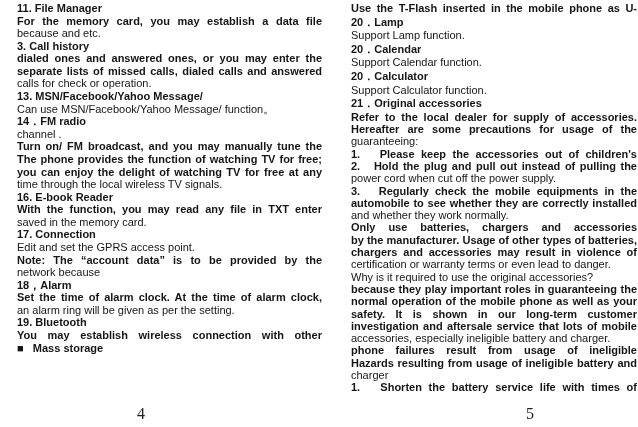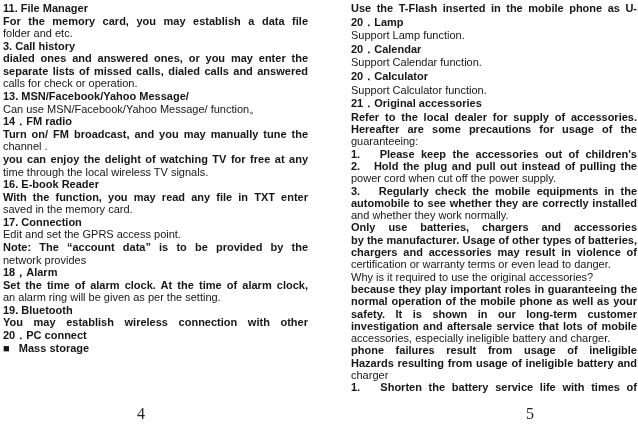--- a/index.html
+++ b/index.html
@@ -2,21 +2,21 @@
 <html><head>
 <meta charset="utf-8">
 <style>
   html,body{margin:0;padding:0;background:#ffffff;}
   body{width:638px;height:427px;overflow:hidden;}
   .sheet{
     position:relative;width:638px;height:427px;background:#ffffff;
     font-family:"Liberation Sans", sans-serif;color:#161616;
   }
   .page{position:absolute;top:2px;}
-  .page-left{left:3px;width:305px;}
+  .page-left{left:17px;width:305px;}
   .page-right{left:351px;width:286px;}
   .line{
     font-size:11px;
     line-height:12.58px;height:12.58px;
     overflow:hidden;white-space:normal;
     text-align:left;
   }
   .page-right .line{line-height:12.3px;height:12.3px;}
   .page-right .lines .line:nth-child(-n+8){line-height:13.6px;height:13.6px;}
   .line.b{font-weight:bold;}
@@ -31,45 +31,45 @@
 </style>
 </head>
 <body>
 
 <div class="sheet">
 
   <section class="page page-left">
     <div class="lines">
         <div class="line b">11. File Manager</div>
         <div class="line j">For the memory card, you may establish a data file</div>
-        <div class="line">folder and etc.</div>
+        <div class="line">because and etc.</div>
         <div class="line b">3. Call history</div>
         <div class="line j">dialed ones and answered ones, or you may enter the</div>
         <div class="line j">separate lists of missed calls, dialed calls and answered</div>
         <div class="line">calls for check or operation.</div>
         <div class="line b">13. MSN/Facebook/Yahoo Message/</div>
         <div class="line">Can use MSN/Facebook/Yahoo Message/ function。</div>
         <div class="line b">14．FM radio</div>
+        <div class="line">channel .</div>
         <div class="line j">Turn on/ FM broadcast, and you may manually tune the</div>
-        <div class="line">channel .</div>
+        <div class="line j">The phone provides the function of watching TV for free;</div>
         <div class="line j">you can enjoy the delight of watching TV for free at any</div>
         <div class="line">time through the local wireless TV signals.</div>
         <div class="line b">16. E-book Reader</div>
         <div class="line j">With the function, you may read any file in TXT enter</div>
         <div class="line">saved in the memory card.</div>
         <div class="line b">17. Connection</div>
         <div class="line">Edit and set the GPRS access point.</div>
         <div class="line j">Note: The “account data” is to be provided by the</div>
-        <div class="line">network provides</div>
+        <div class="line">network because</div>
         <div class="line b">18，Alarm</div>
         <div class="line j">Set the time of alarm clock. At the time of alarm clock,</div>
         <div class="line">an alarm ring will be given as per the setting.</div>
         <div class="line b">19. Bluetooth</div>
         <div class="line j">You may establish wireless connection with other</div>
-        <div class="line b">20．PC connect</div>
         <div class="line b">■&nbsp;&nbsp;&nbsp;Mass storage</div>
       </div>
   </section>
 
   <section class="page page-right">
     <div class="lines">
         <div class="line j">Use the T-Flash inserted in the mobile phone as U-Disk.</div>
         <div class="line b">20．Lamp</div>
         <div class="line">Support Lamp function.</div>
         <div class="line b">20．Calendar</div>

